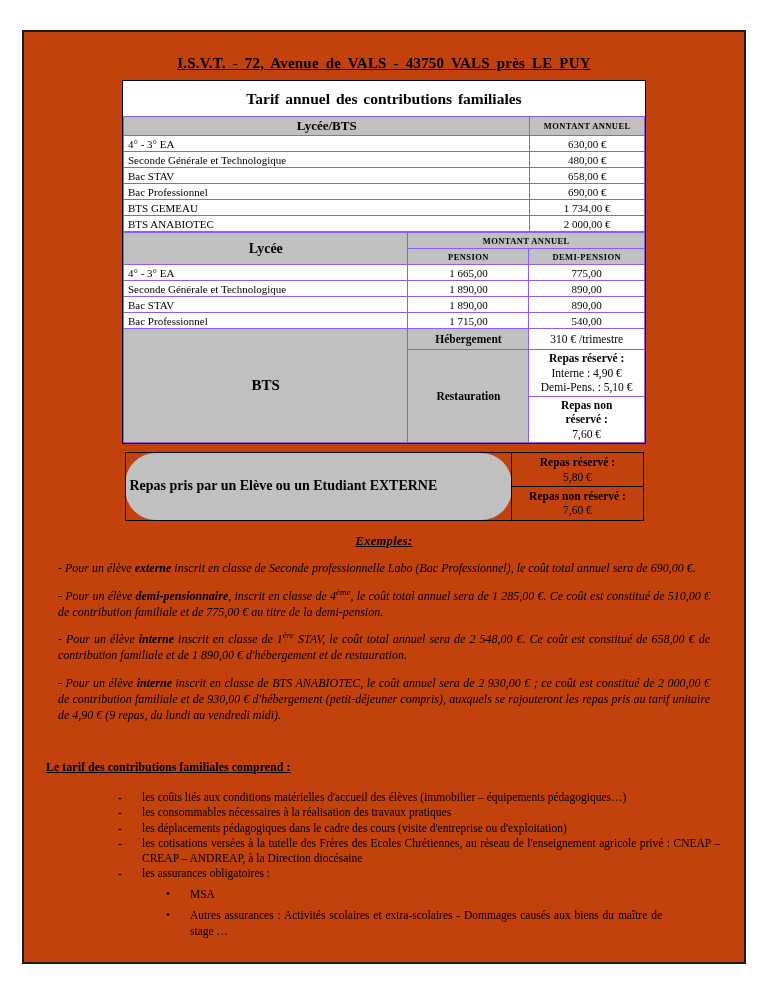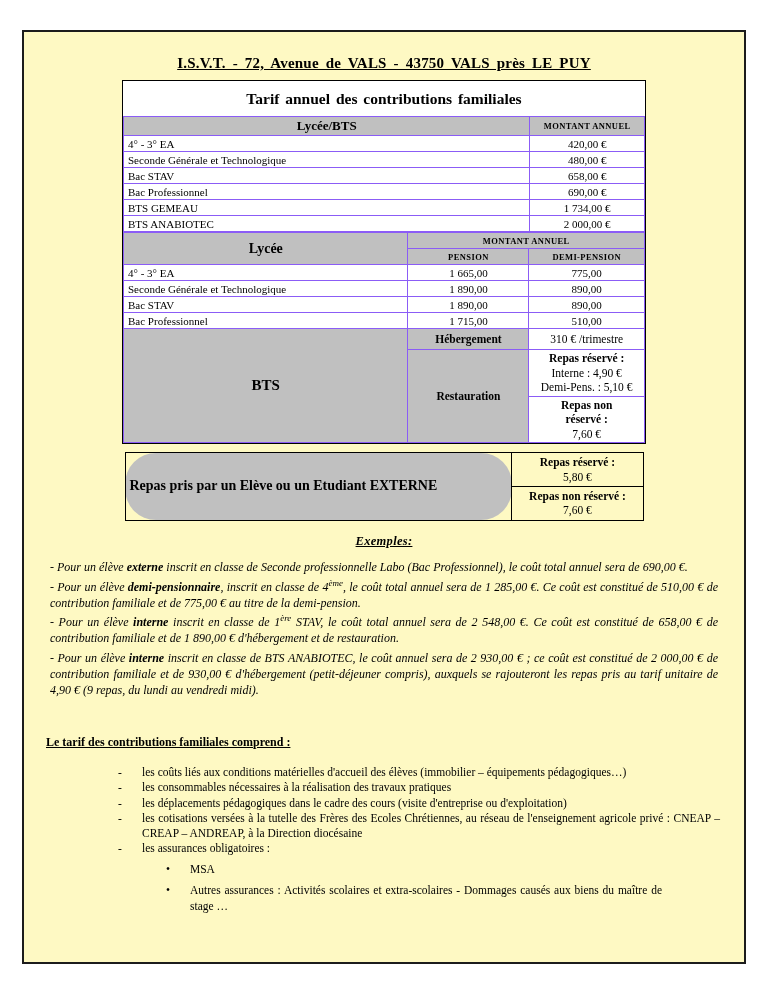--- a/index.html
+++ b/index.html
@@ -8,21 +8,21 @@
     background: #ffffff;
     font-family: "Liberation Serif", "DejaVu Serif", serif;
     color: #000;
   }
   .page {
     position: absolute;
     left: 22px; top: 30px;
     width: 724px; height: 934px;
     box-sizing: border-box;
     border: 2px solid #1c1c1c;
-    background: #fef9c3;
+    background: #c2410c;
     overflow: hidden;
   }
   .doc-header {
     margin-top: 23px;
     text-align: center;
     font-weight: bold;
     font-size: 15px;
     text-decoration: underline;
     word-spacing: 3px;
     letter-spacing: 0.2px;
@@ -100,21 +100,21 @@
   .examples-heading {
     text-align: center;
     font-weight: bold;
     font-style: italic;
     text-decoration: underline;
     font-size: 12.5px;
     margin-bottom: 11px;
     letter-spacing: 0.3px;
   }
   p.ex {
-    margin: 4px;
+    margin: 12px;
     font-style: italic;
     font-size: 12px;
     line-height: 1.33;
     text-align: justify;
   }
   .contrib-info { margin: 15px 22px 0; font-size: 11.5px; }
   .contrib-heading {
     font-weight: bold;
     font-size: 12px;
     text-decoration: underline;
@@ -156,21 +156,21 @@
           <col style="width:78%">
           <col style="width:22%">
         </colgroup>
       <tbody>
           <tr>
         <td class="hdr-big">Lycée/BTS</td>
         <td class="hdr-caps">MONTANT ANNUEL</td>
       </tr>
       <tr>
         <td class="lbl">4° - 3° EA</td>
-        <td class="amt">420,00 €</td>
+        <td class="amt">630,00 €</td>
       </tr>
       <tr>
         <td class="lbl">Seconde Générale et Technologique</td>
         <td class="amt">480,00 €</td>
       </tr>
       <tr>
         <td class="lbl">Bac STAV</td>
         <td class="amt">658,00 €</td>
       </tr>
       <tr>
@@ -215,21 +215,21 @@
         <td class="amt">890,00</td>
       </tr>
       <tr>
         <td class="lbl">Bac STAV</td>
         <td class="amt">1 890,00</td>
         <td class="amt">890,00</td>
       </tr>
       <tr>
         <td class="lbl">Bac Professionnel</td>
         <td class="amt">1 715,00</td>
-        <td class="amt">510,00</td>
+        <td class="amt">540,00</td>
       </tr>
       <tr>
         <td rowspan="3" class="bts-cell">BTS</td>
         <td class="sub-hdr" style="height:18px;">Hébergement</td>
         <td class="heb-val">310 € /trimestre</td>
       </tr>
       <tr>
         <td rowspan="2" class="sub-hdr">Restauration</td>
         <td class="repas" style="height:44px;">
           <div class="bold">Repas réservé :</div>

